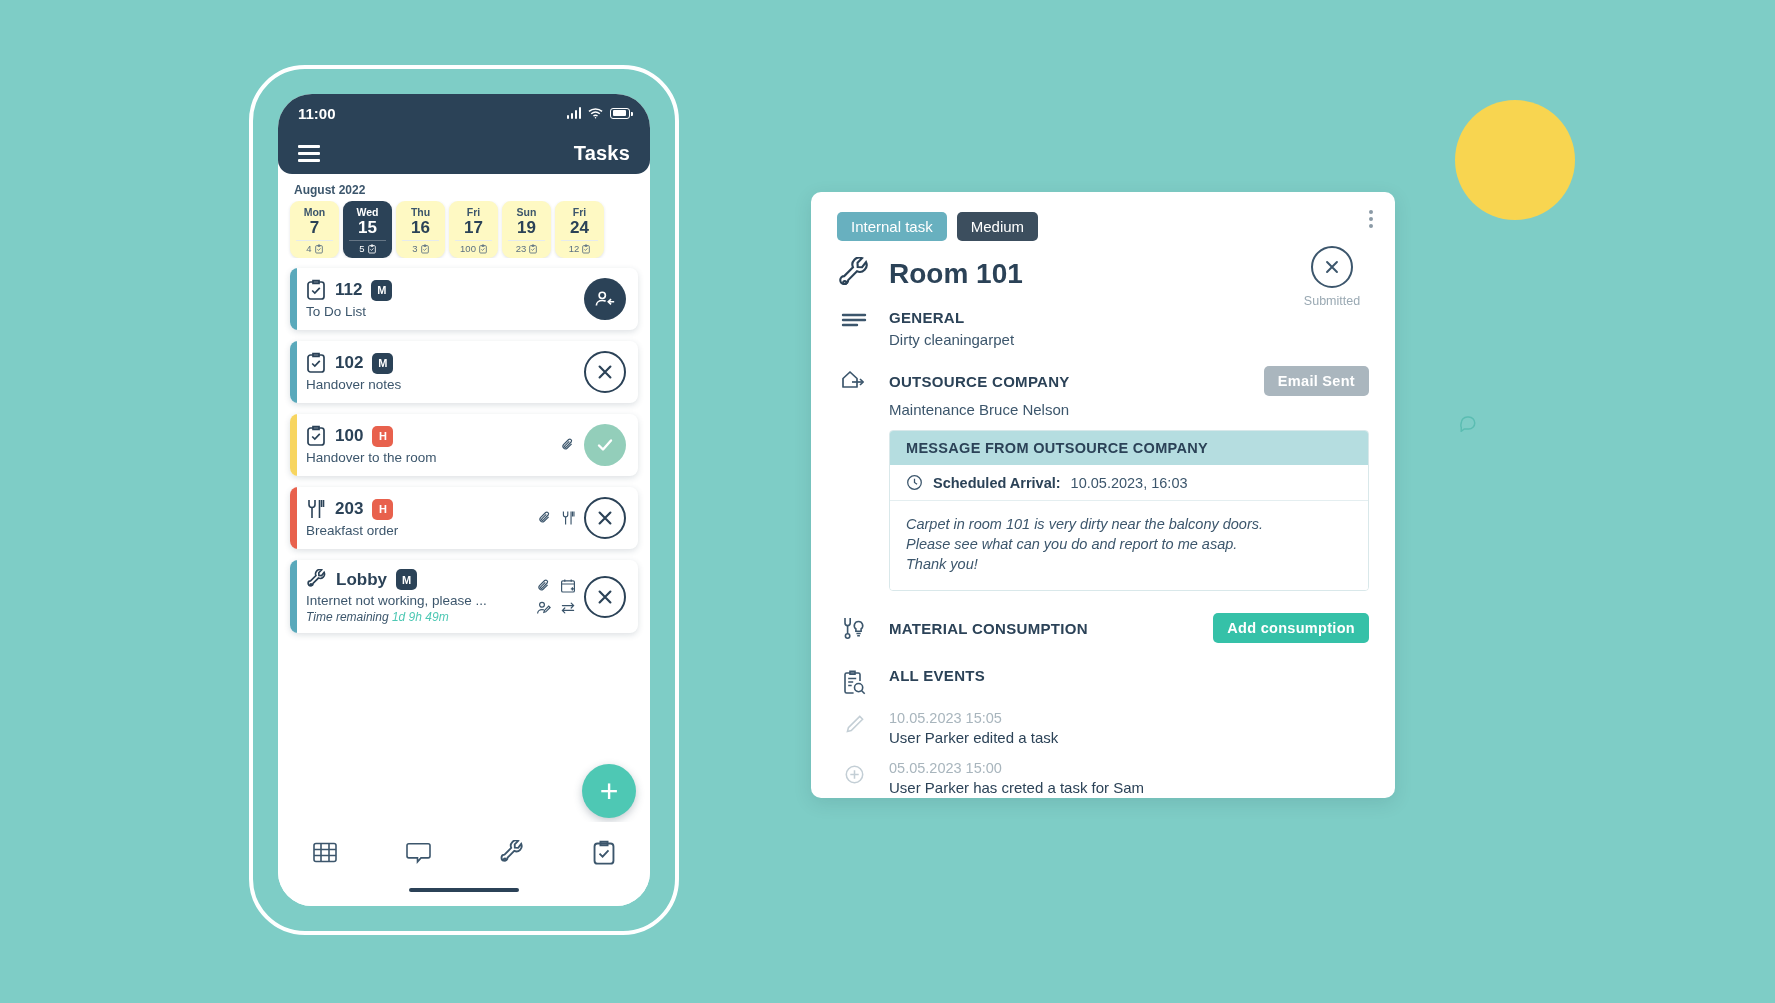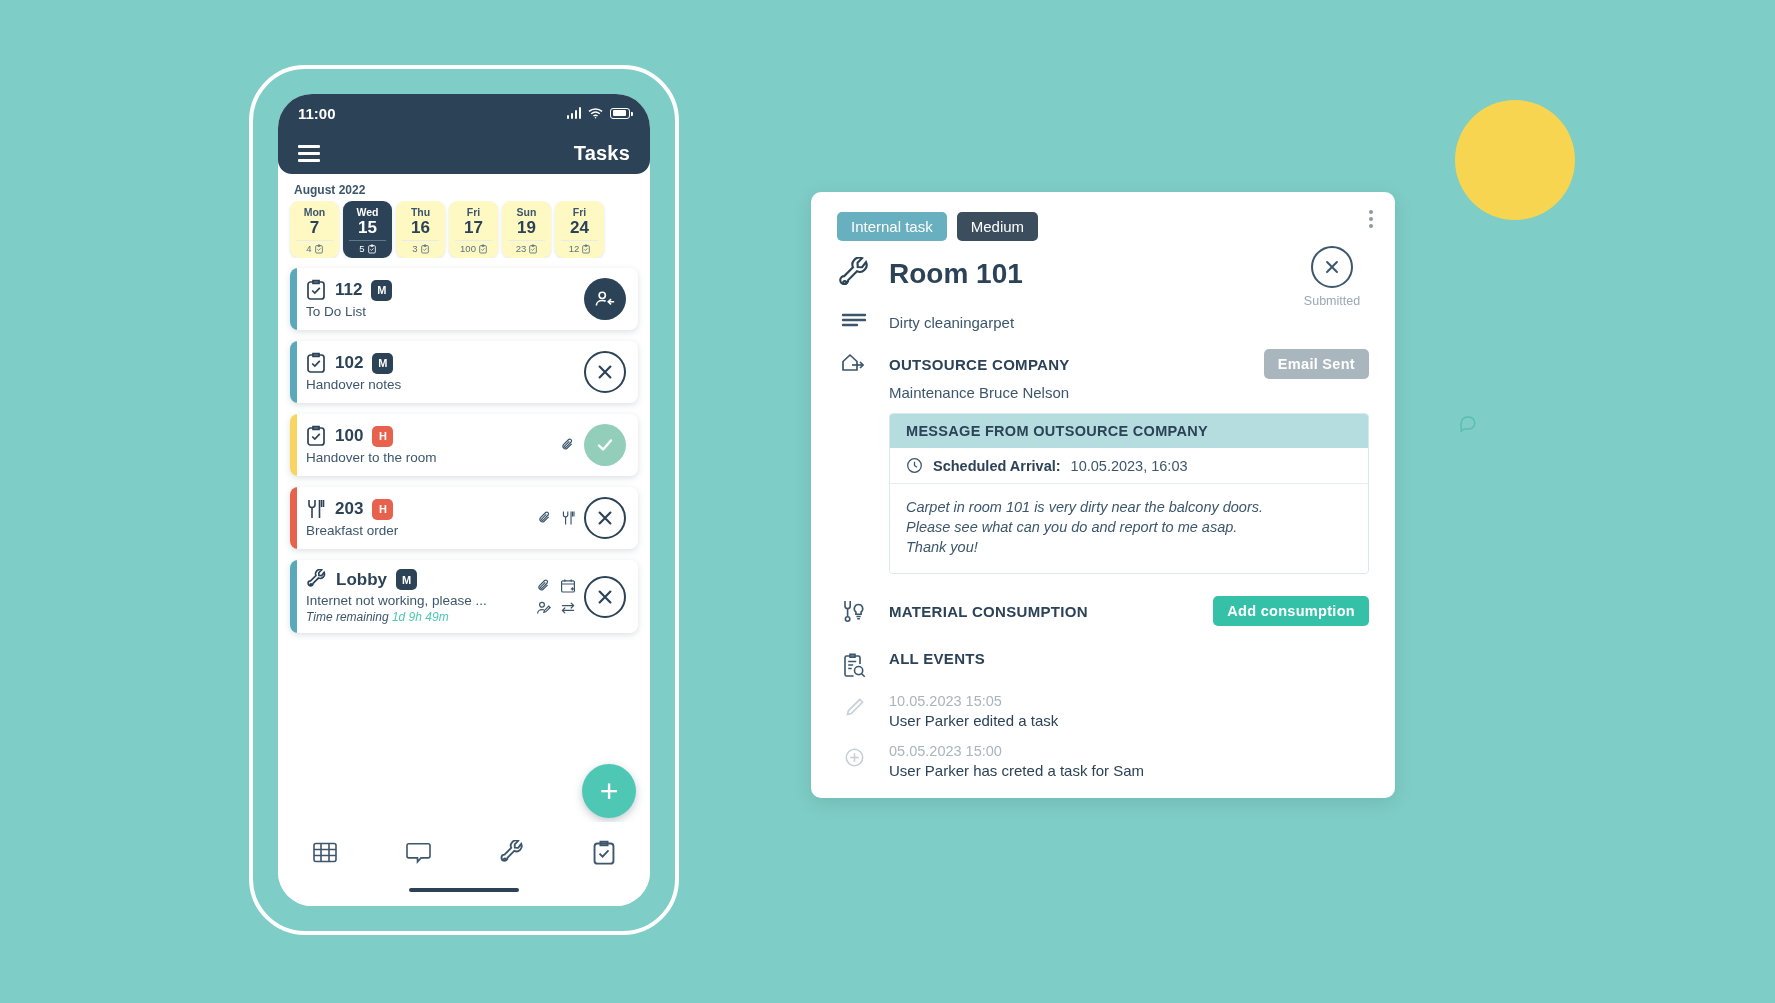--- a/index.html
+++ b/index.html
@@ -615,20 +615,23 @@
     <div class="status-label">Submitted</div>
   </div>
 
   <div class="sec">
     <div class="sec-ico">
       <svg width="26" height="20" viewBox="0 0 26 20" stroke="#3c566c" stroke-width="2.4" stroke-linecap="round">
         <path d="M2 4h22M2 9h22M2 14h14"></path>
       </svg>
     </div>
     <div class="sec-body">
+      <div class="sec-head">
+          <span>GENERAL</span>
+        </div>
       <div class="sec-sub">Dirty cleaningarpet</div>
     </div>
   </div>
 
   <div class="sec">
     <div class="sec-ico">
       <svg width="28" height="24" viewBox="0 0 28 24" fill="none" stroke="#3c566c" stroke-width="1.7" stroke-linejoin="round">
         <path d="M3 10.5L10 4l7 6.5V19H3z"></path>
           <path d="M12 14h11"></path>
           <path d="M20 11l3.2 3-3.2 3"></path>

